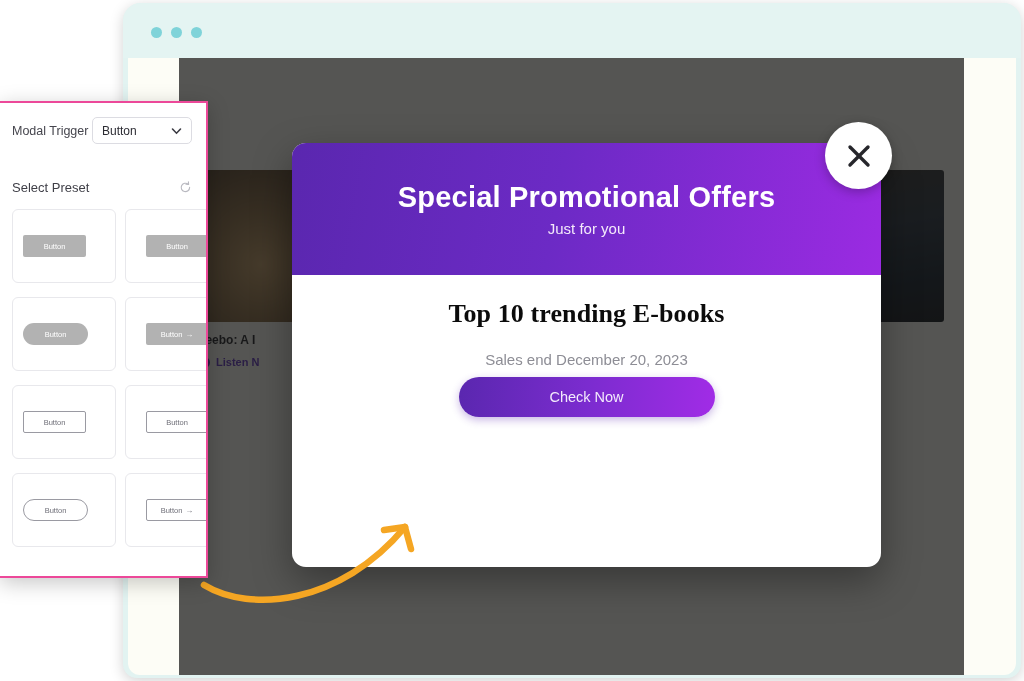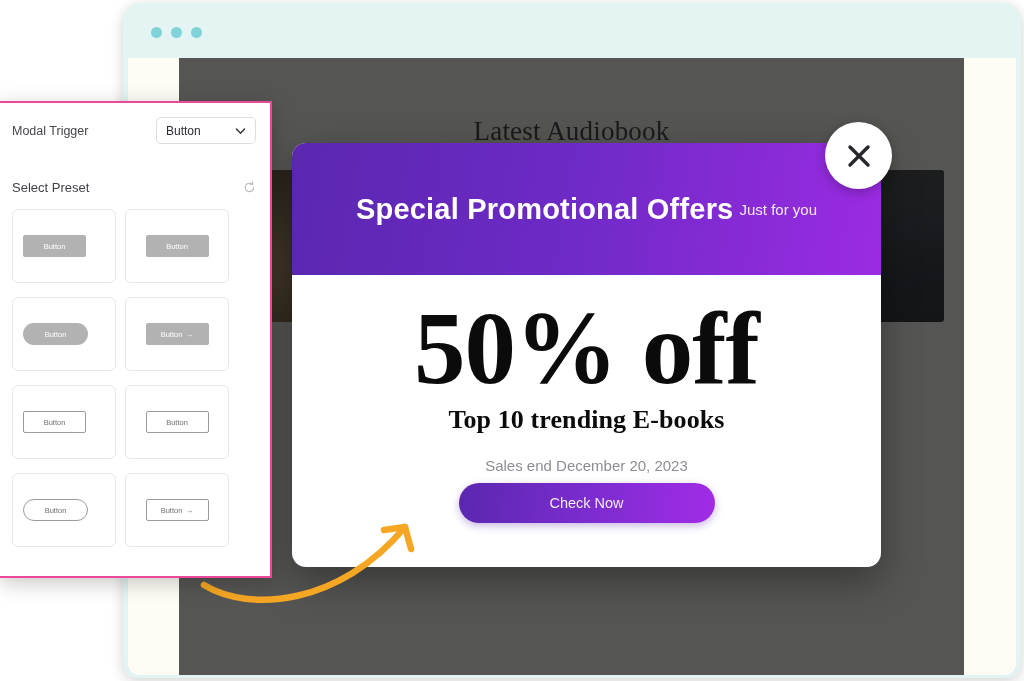--- a/index.html
+++ b/index.html
@@ -99,21 +99,21 @@
     position: absolute; left: 292px; top: 143px;
     width: 589px; height: 424px;
     background: #ffffff;
     border-radius: 14px;
     box-shadow: 0 14px 38px rgba(0,0,0,.35);
     overflow: hidden;
   }
   .promo-header {
     height: 132px;
     background: linear-gradient(100deg, #5a27af 0%, #6c2ac5 45%, #9b2be2 100%);
-    display:flex; flex-direction: row; align-items:center; justify-content:center;
+    display:flex; flex-direction: column; align-items:center; justify-content:center;
     gap: 6px;
   }
   .promo-h1 {
     font-size: 29px; font-weight: 700; color: #ffffff; letter-spacing: .2px;
   }
   .promo-h2 { font-size: 15px; color: #f4eafb; font-weight: 400; }
   .promo-body {
     height: 292px; display:flex; flex-direction:column; align-items:center;
     padding-top: 20px;
   }
@@ -141,21 +141,21 @@
     box-shadow: 0 3px 11px rgba(0,0,0,.26);
     display:flex; align-items:center; justify-content:center;
   }
 
   
   .arrow-svg { position: absolute; left: 190px; top: 485px; pointer-events: none; }
 
   
   .settings-panel {
     position: absolute; left: 0; top: 101px;
-    width: 272px; height: 477px;
+    width: 208px; height: 477px;
     background: #ffffff;
     border: 2.5px solid #ec4899;
     border-left: 0;
     box-shadow: 0 5px 20px rgba(0,0,0,.22);
     padding: 14px 14px 0 12px;
     overflow: hidden;
   }
   .sp-row { display:flex; align-items:center; justify-content:space-between; }
   .sp-label { font-size: 12.5px; color: #45454d; }
   .sp-select {
@@ -199,21 +199,20 @@
       <div class="dots">
         <span class="dot"></span>
         <span class="dot"></span>
         <span class="dot"></span>
       </div>
     </div>
 
     <div class="browser-page">
       <div class="page-content">
         <div class="page-inner">
-          <div class="section-title">Latest Audiobook</div>
 
           <div class="cards-row">
             <div class="bookcard" style="left:0">
               <div class="thumb t1"></div>
               <div class="btitle">Teebo: A I</div>
               <div class="listen">
                 <span class="ico"></span>
                 <span class="ltxt">Listen N</span>
               </div>
             </div>
@@ -236,21 +235,20 @@
       </div>
     </div>
   </div>
 
   <div class="promo-modal">
     <div class="promo-header">
       <div class="promo-h1">Special Promotional Offers</div>
       <div class="promo-h2">Just for you</div>
     </div>
     <div class="promo-body">
-      <div class="promo-discount">50% off</div>
       <div class="promo-sub">Top 10 trending E-books</div>
       <div class="promo-note">Sales end December 20, 2023</div>
       <button class="promo-cta">Check Now</button>
     </div>
   </div>
 
   <button class="close-btn">
     <svg width="34" height="34" viewBox="0 0 34 34">
       <line x1="8" y1="8" x2="26" y2="26" stroke="#26262b" stroke-width="3.4" stroke-linecap="round"></line>
       <line x1="26" y1="8" x2="8" y2="26" stroke="#26262b" stroke-width="3.4" stroke-linecap="round"></line>

